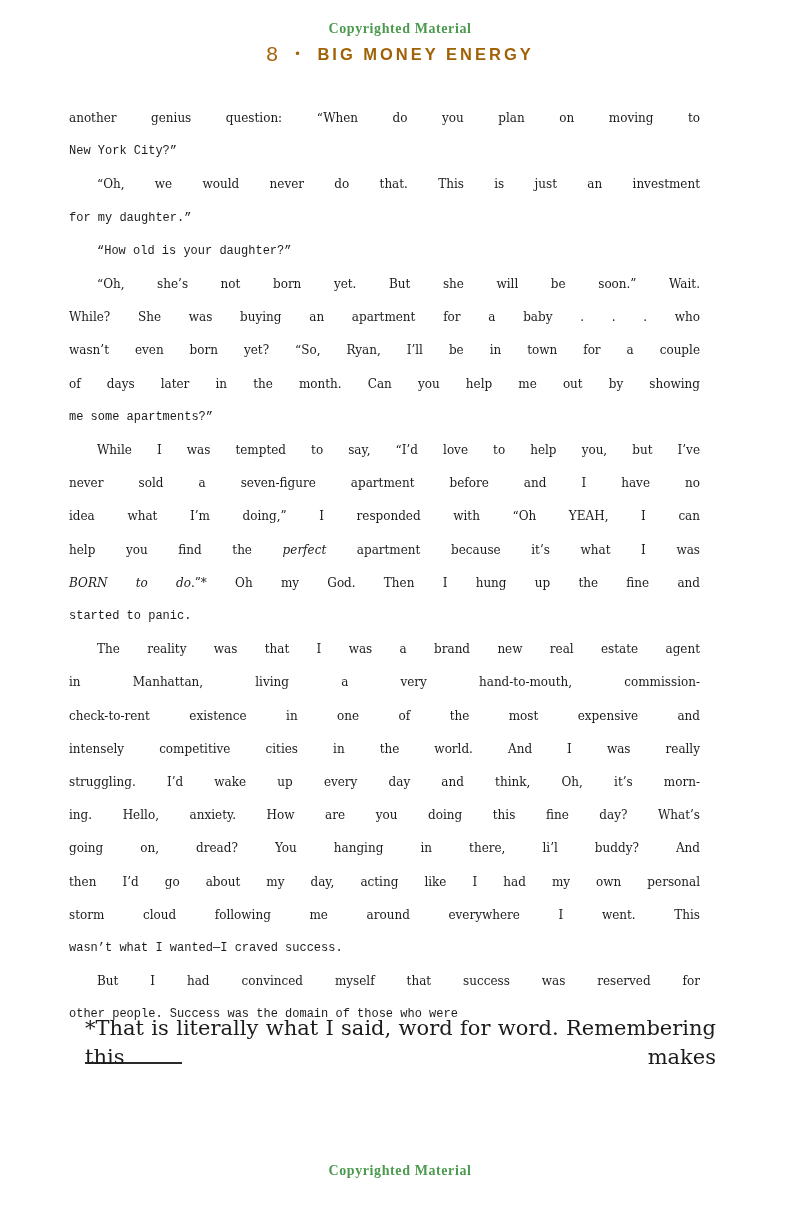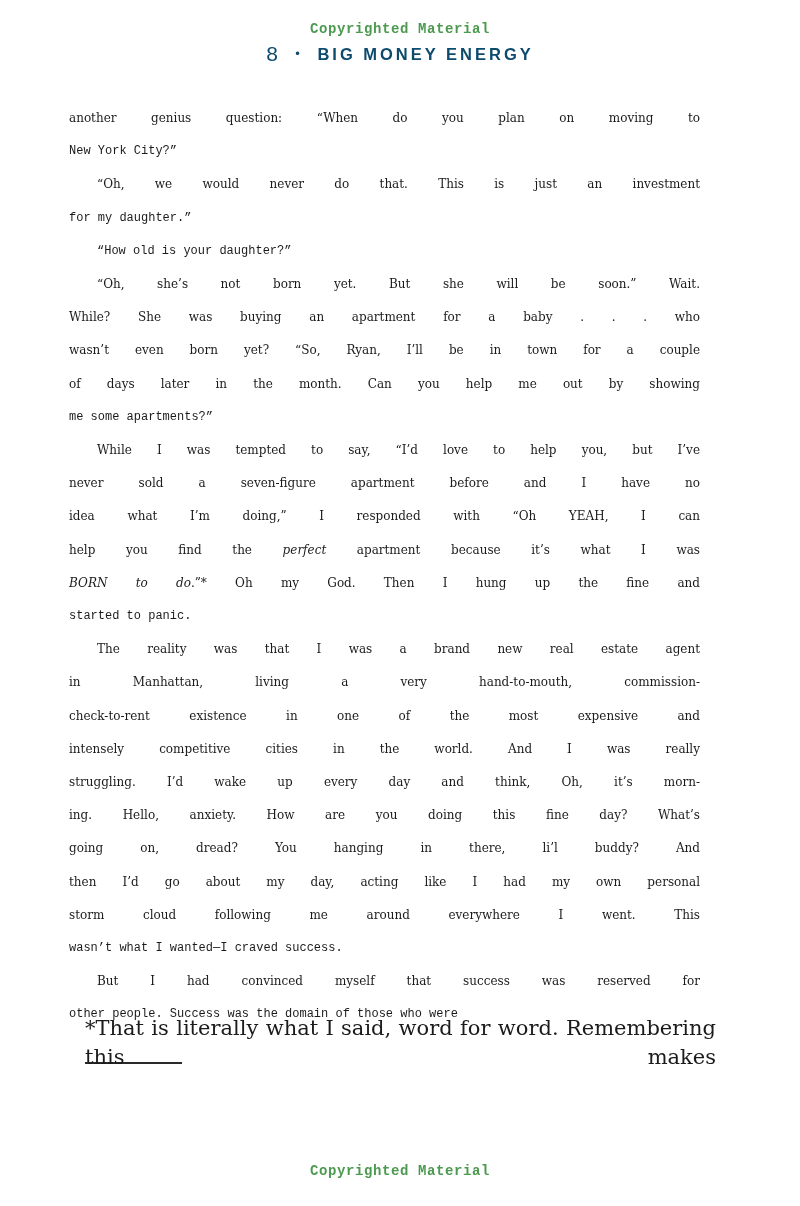--- a/index.html
+++ b/index.html
@@ -14,35 +14,35 @@
     background: #ffffff;
     overflow: hidden;
     font-family: "DejaVu Serif", serif;
     color: #1b1b1b;
   }
   .copyright {
     position: absolute;
     left: 0;
     width: 100%;
     text-align: center;
-    font-family: Liberation Mono, monospace;
+    font-family: Liberation Serif, serif;
     font-size: 14px;
     letter-spacing: 0.6px;
     font-weight: 600;
   }
   .copyright.top { top: 21px; }
   .copyright.bottom { top: 1163px; }
   .page-header {
     position: absolute;
     top: 42px;
     left: 0;
     width: 100%;
     text-align: center;
     font-family: "Liberation Sans", sans-serif;
-    color: #0c4a6e;
+    color: #a16207;
     white-space: nowrap;
   }
   .page-number {
     font-size: 21px;
     font-weight: 400;
     vertical-align: -1px;
   }
   .header-dot {
     font-size: 13px;
     margin: 0 13px;

